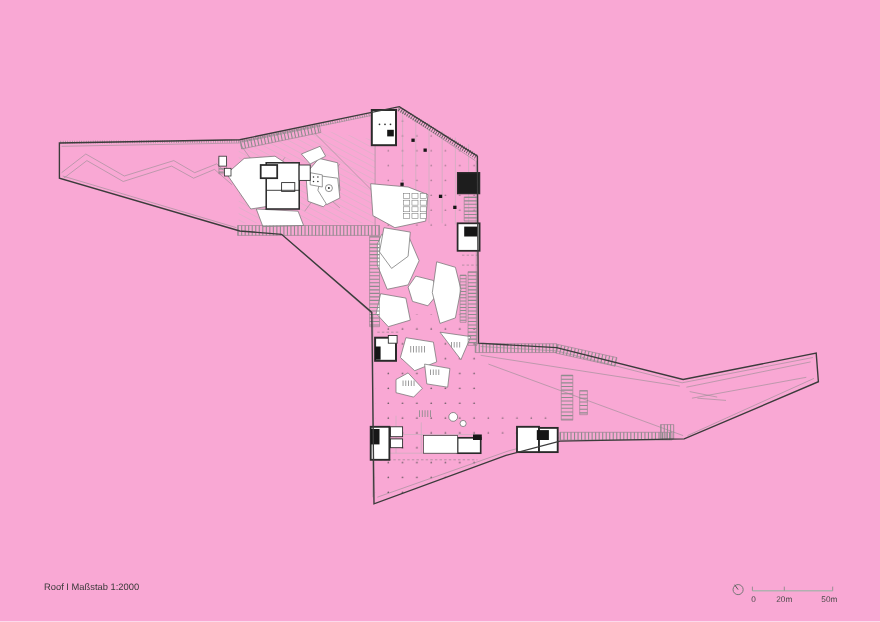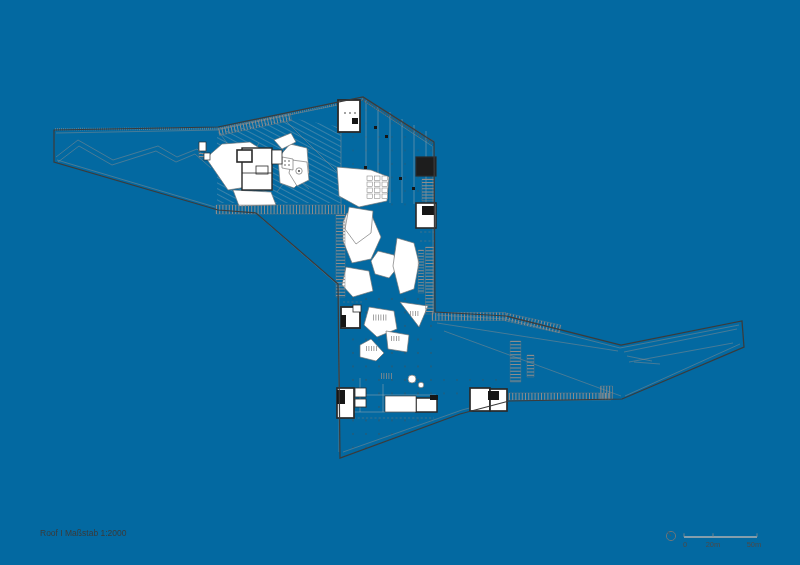--- a/index.html
+++ b/index.html
@@ -1,16 +1,16 @@
 <!DOCTYPE html>
 <html><head>
 <meta charset="utf-8">
 <style>
   html,body{margin:0;padding:0;background:#fff;}
-  #stage{position:relative;width:800px;height:565px;background:#0369a1;overflow:hidden;
+  #stage{position:relative;width:800px;height:565px;background:#f9a8d4;overflow:hidden;
          font-family:"Liberation Sans",sans-serif;}
   svg text{font-family:"Liberation Sans",sans-serif;}
 </style>
 </head>
 <body>
 
 <div id="stage">
   <svg id="plan-svg" width="800" height="565" viewBox="0 0 800 565">
     <defs>
       <pattern id="stripes" patternUnits="userSpaceOnUse" width="5" height="5" patternTransform="rotate(-62)">

